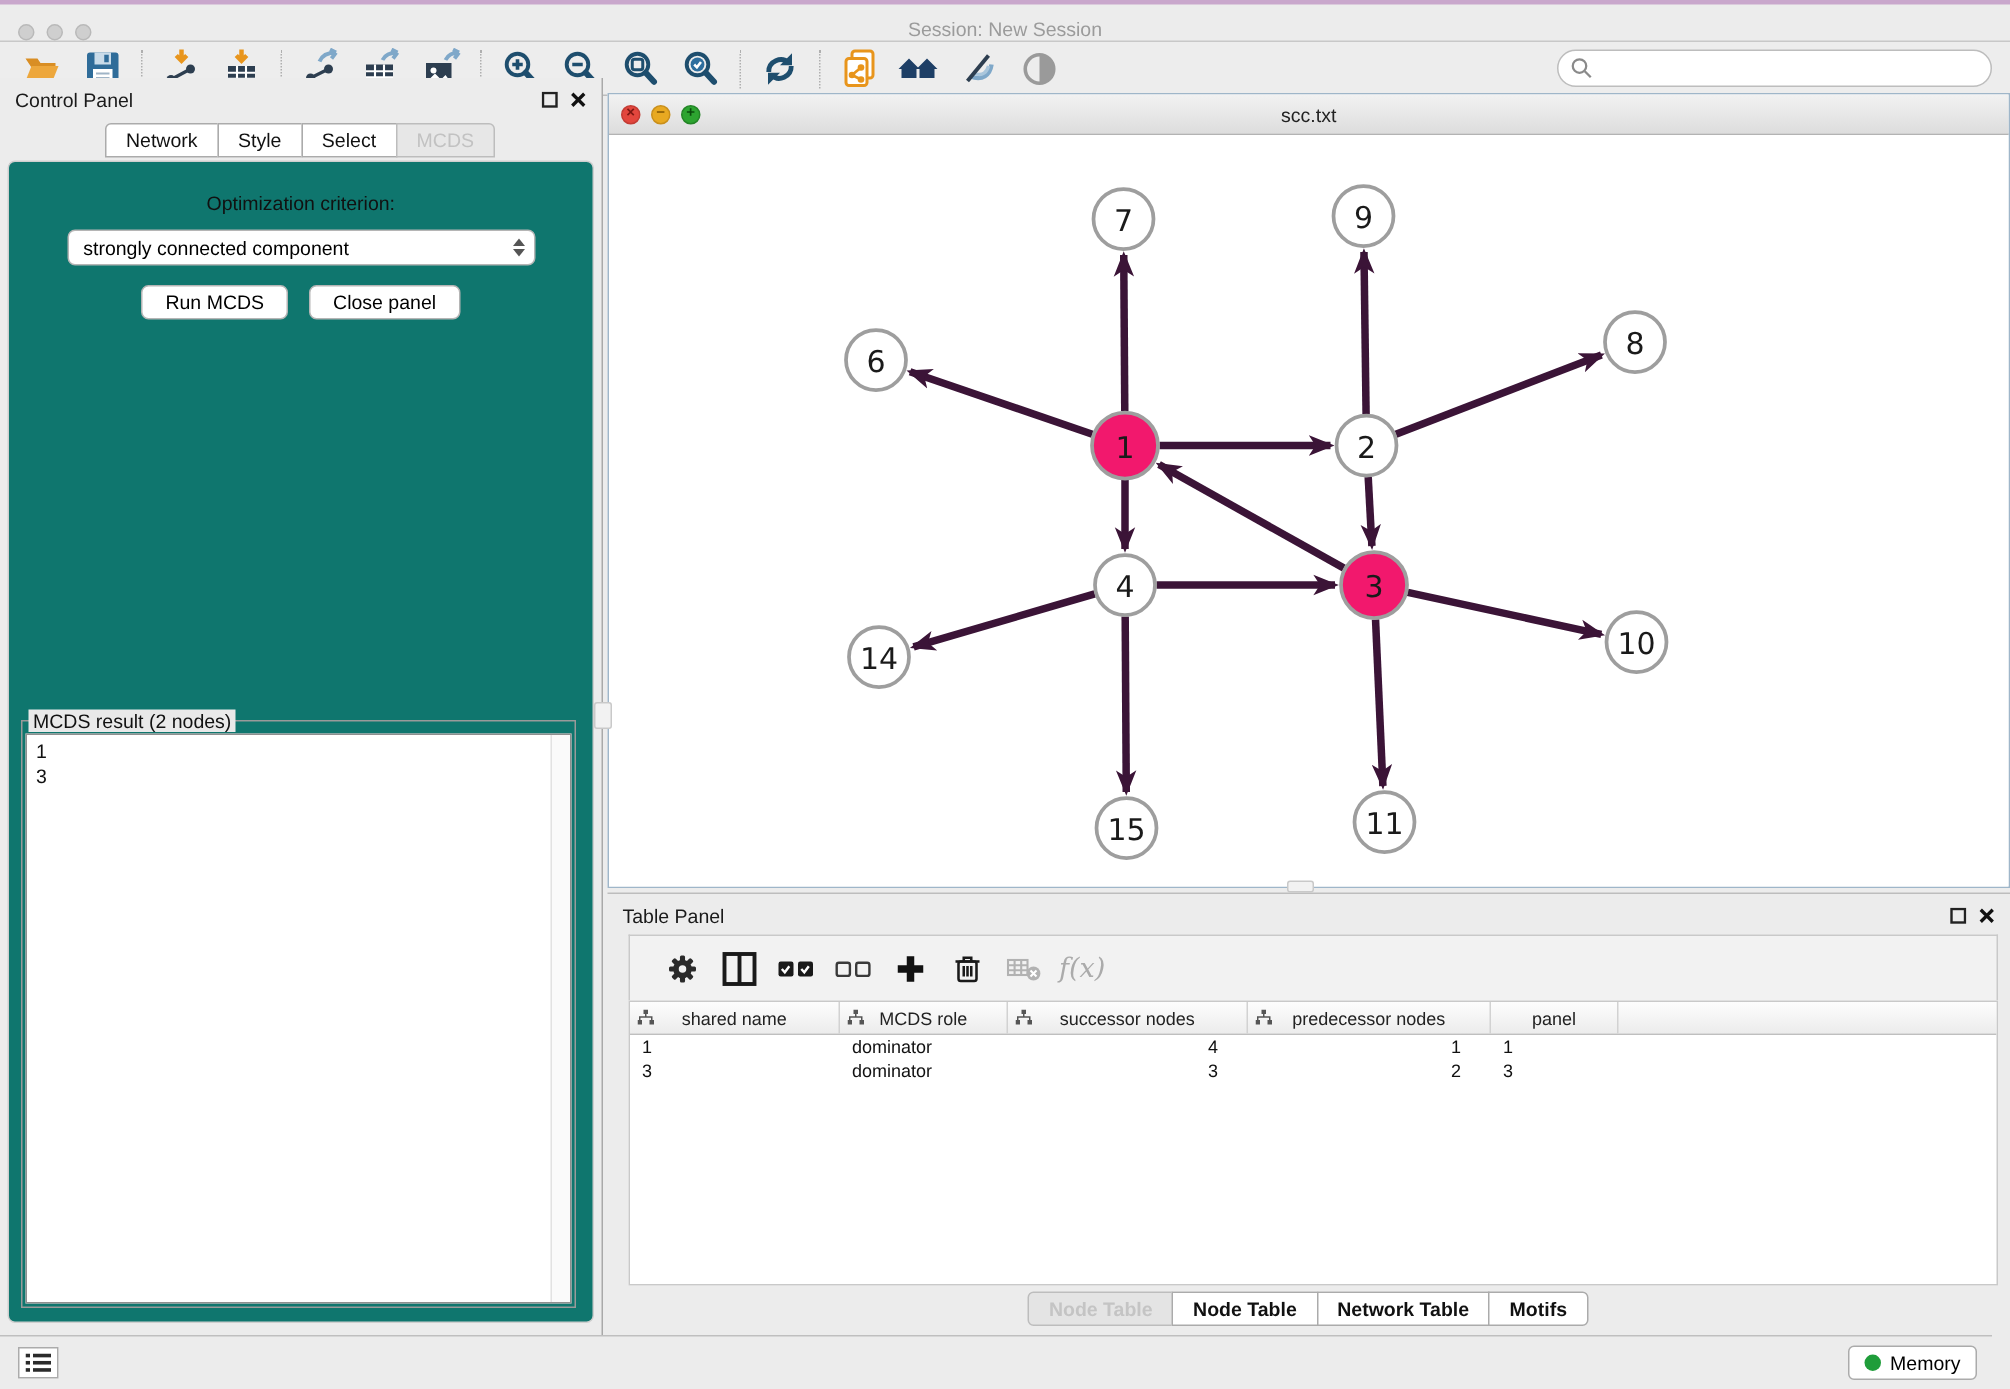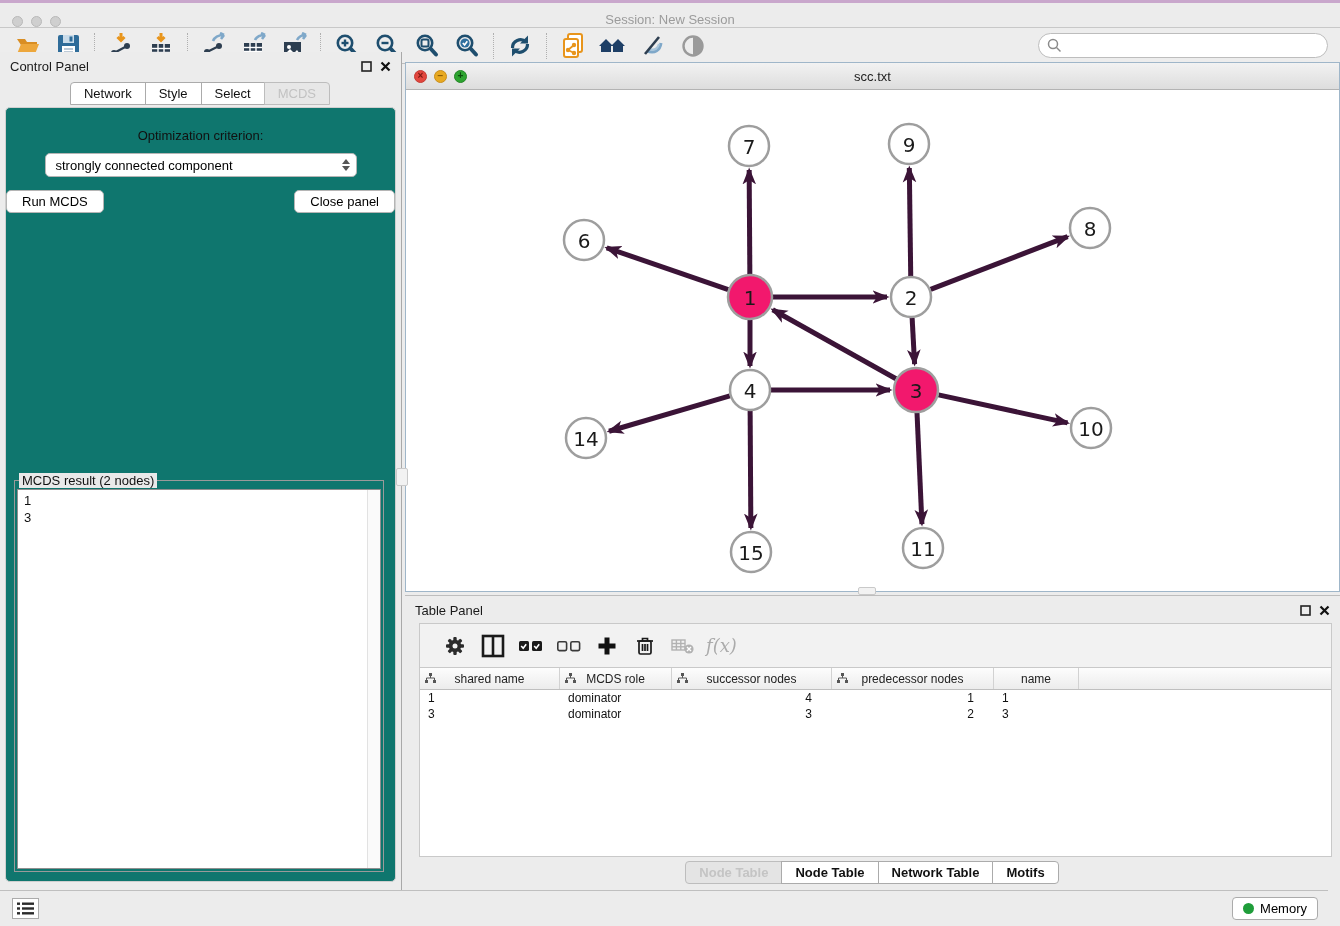--- a/index.html
+++ b/index.html
@@ -46,21 +46,21 @@
     background:#0f766e; border:1px solid #CFCFCF; border-radius:5px; }
   .opt-label { text-align:center; font-size:13px; margin-top:20px; color:#111; }
   .select-box { margin:10px auto 0; width:312px; height:24px; background:#fff;
     border:1px solid #B5B5B5; border-radius:5px; display:flex; align-items:center;
     padding:0 6px 0 10px; font-size:13px; cursor:default; }
   .select-box .sel-text { flex:1; }
   .stepper { display:flex; flex-direction:column; align-items:center; gap:2px; }
   .stepper i { width:0; height:0; border-left:4px solid transparent; border-right:4px solid transparent; }
   .stepper .up { border-bottom:5px solid #555; }
   .stepper .dn { border-top:5px solid #555; }
-  .cp-buttons { display:flex; justify-content:space-between; gap:14px; margin-top:13px; }
+  .cp-buttons { display:flex; justify-content:center; gap:14px; margin-top:13px; }
   .cp-btn { background:#fff; border:1px solid #B5B5B5; border-radius:5px;
     font-size:13px; padding:3px 15px; cursor:pointer; }
   .mcds-fieldset { position:absolute; left:8px; right:11px; top:372px; bottom:9px;
     border:1px solid #9A9A9A; }
   .mcds-legend { position:absolute; top:-8px; left:4px; background:#E9E9E9;
     font-size:13px; padding:0 3px; color:#111; }
   .mcds-textarea { position:absolute; inset:8px 2px 2px 2px; background:#fff;
     border:1px solid #8F8F8F; font-size:13px; color:#111; padding:2px 0 0 6px; line-height:17px; }
   .mcds-scroll { position:absolute; top:0; right:0; bottom:0; width:13px;
     background:#FAFAFA; border-left:1px solid #E2E2E2; }
@@ -531,21 +531,21 @@
                 <g fill="#555">
                   <rect x="4" y="0" width="3" height="3"></rect>
                   <rect x="0" y="7" width="3" height="3"></rect>
                   <rect x="8" y="7" width="3" height="3"></rect>
                 </g>
                 <path d="M5.5 3v2M1.5 7V5h8v2" stroke="#555" fill="none"></path>
               </svg></span>
           <span>predecessor nodes</span>
         </span>
         <span class="th c4">
-          <span>name</span>
+          <span>panel</span>
         </span>
       </div>
       <div class="trow">
         <span class="td c0">1</span>
         <span class="td c1">dominator</span>
         <span class="td c2 num">4</span>
         <span class="td c3 num">1</span>
         <span class="td c4">1</span>
       </div>
       <div class="trow">

